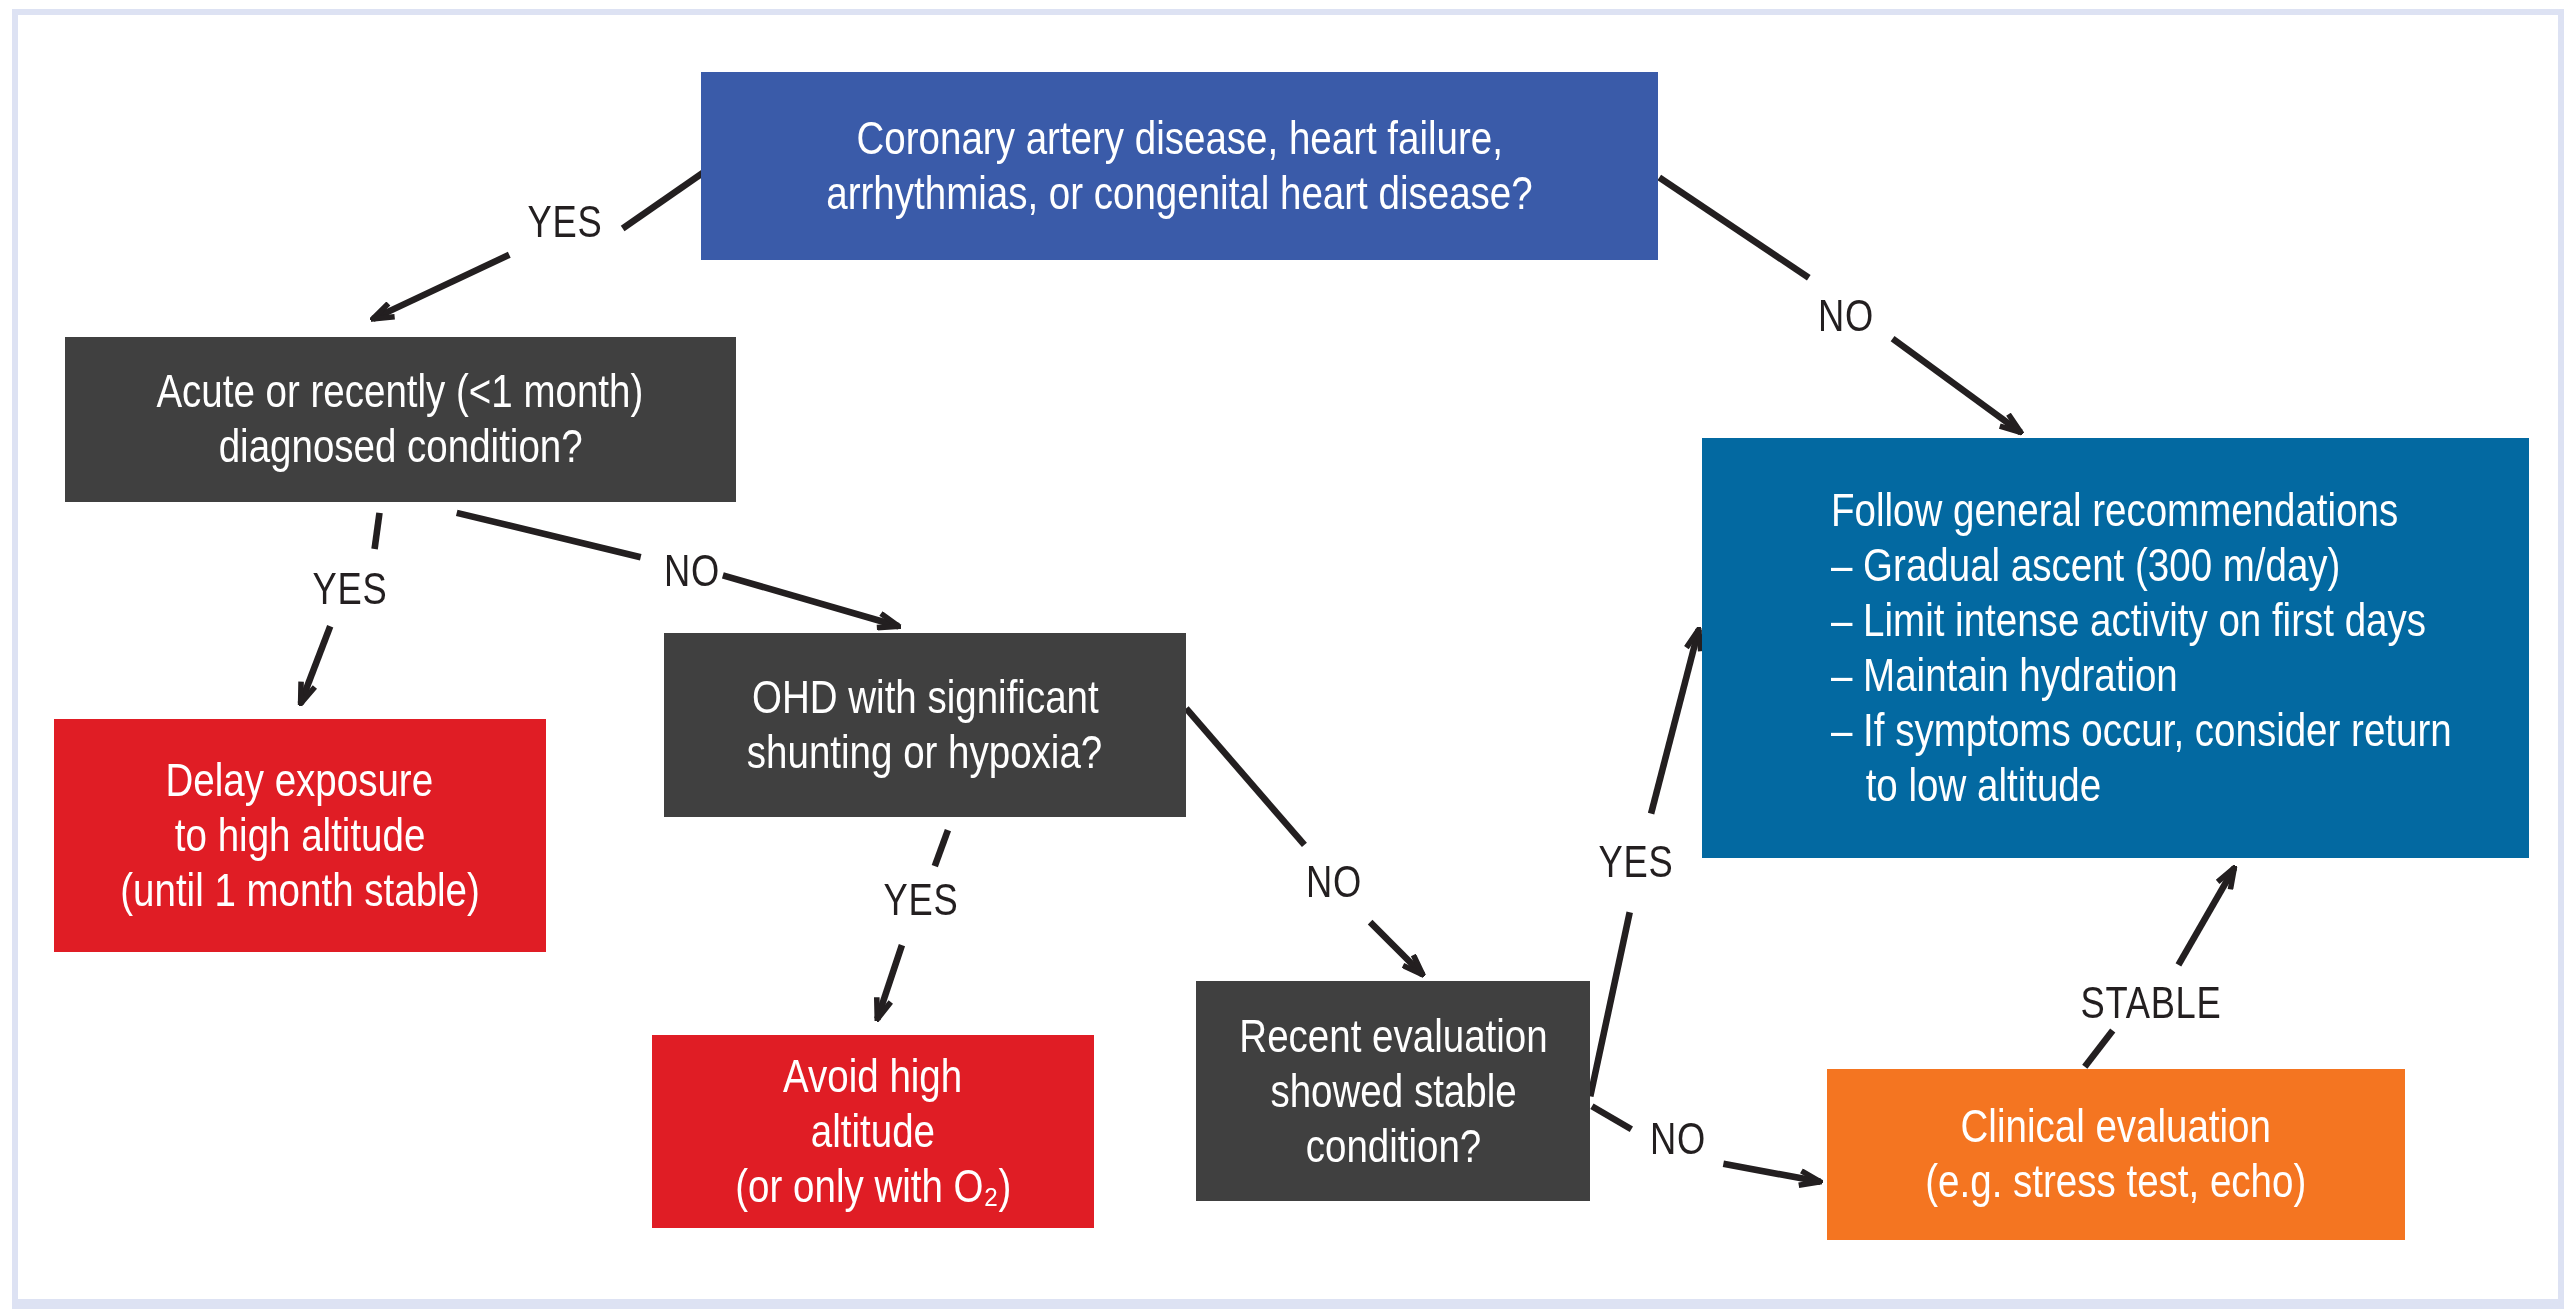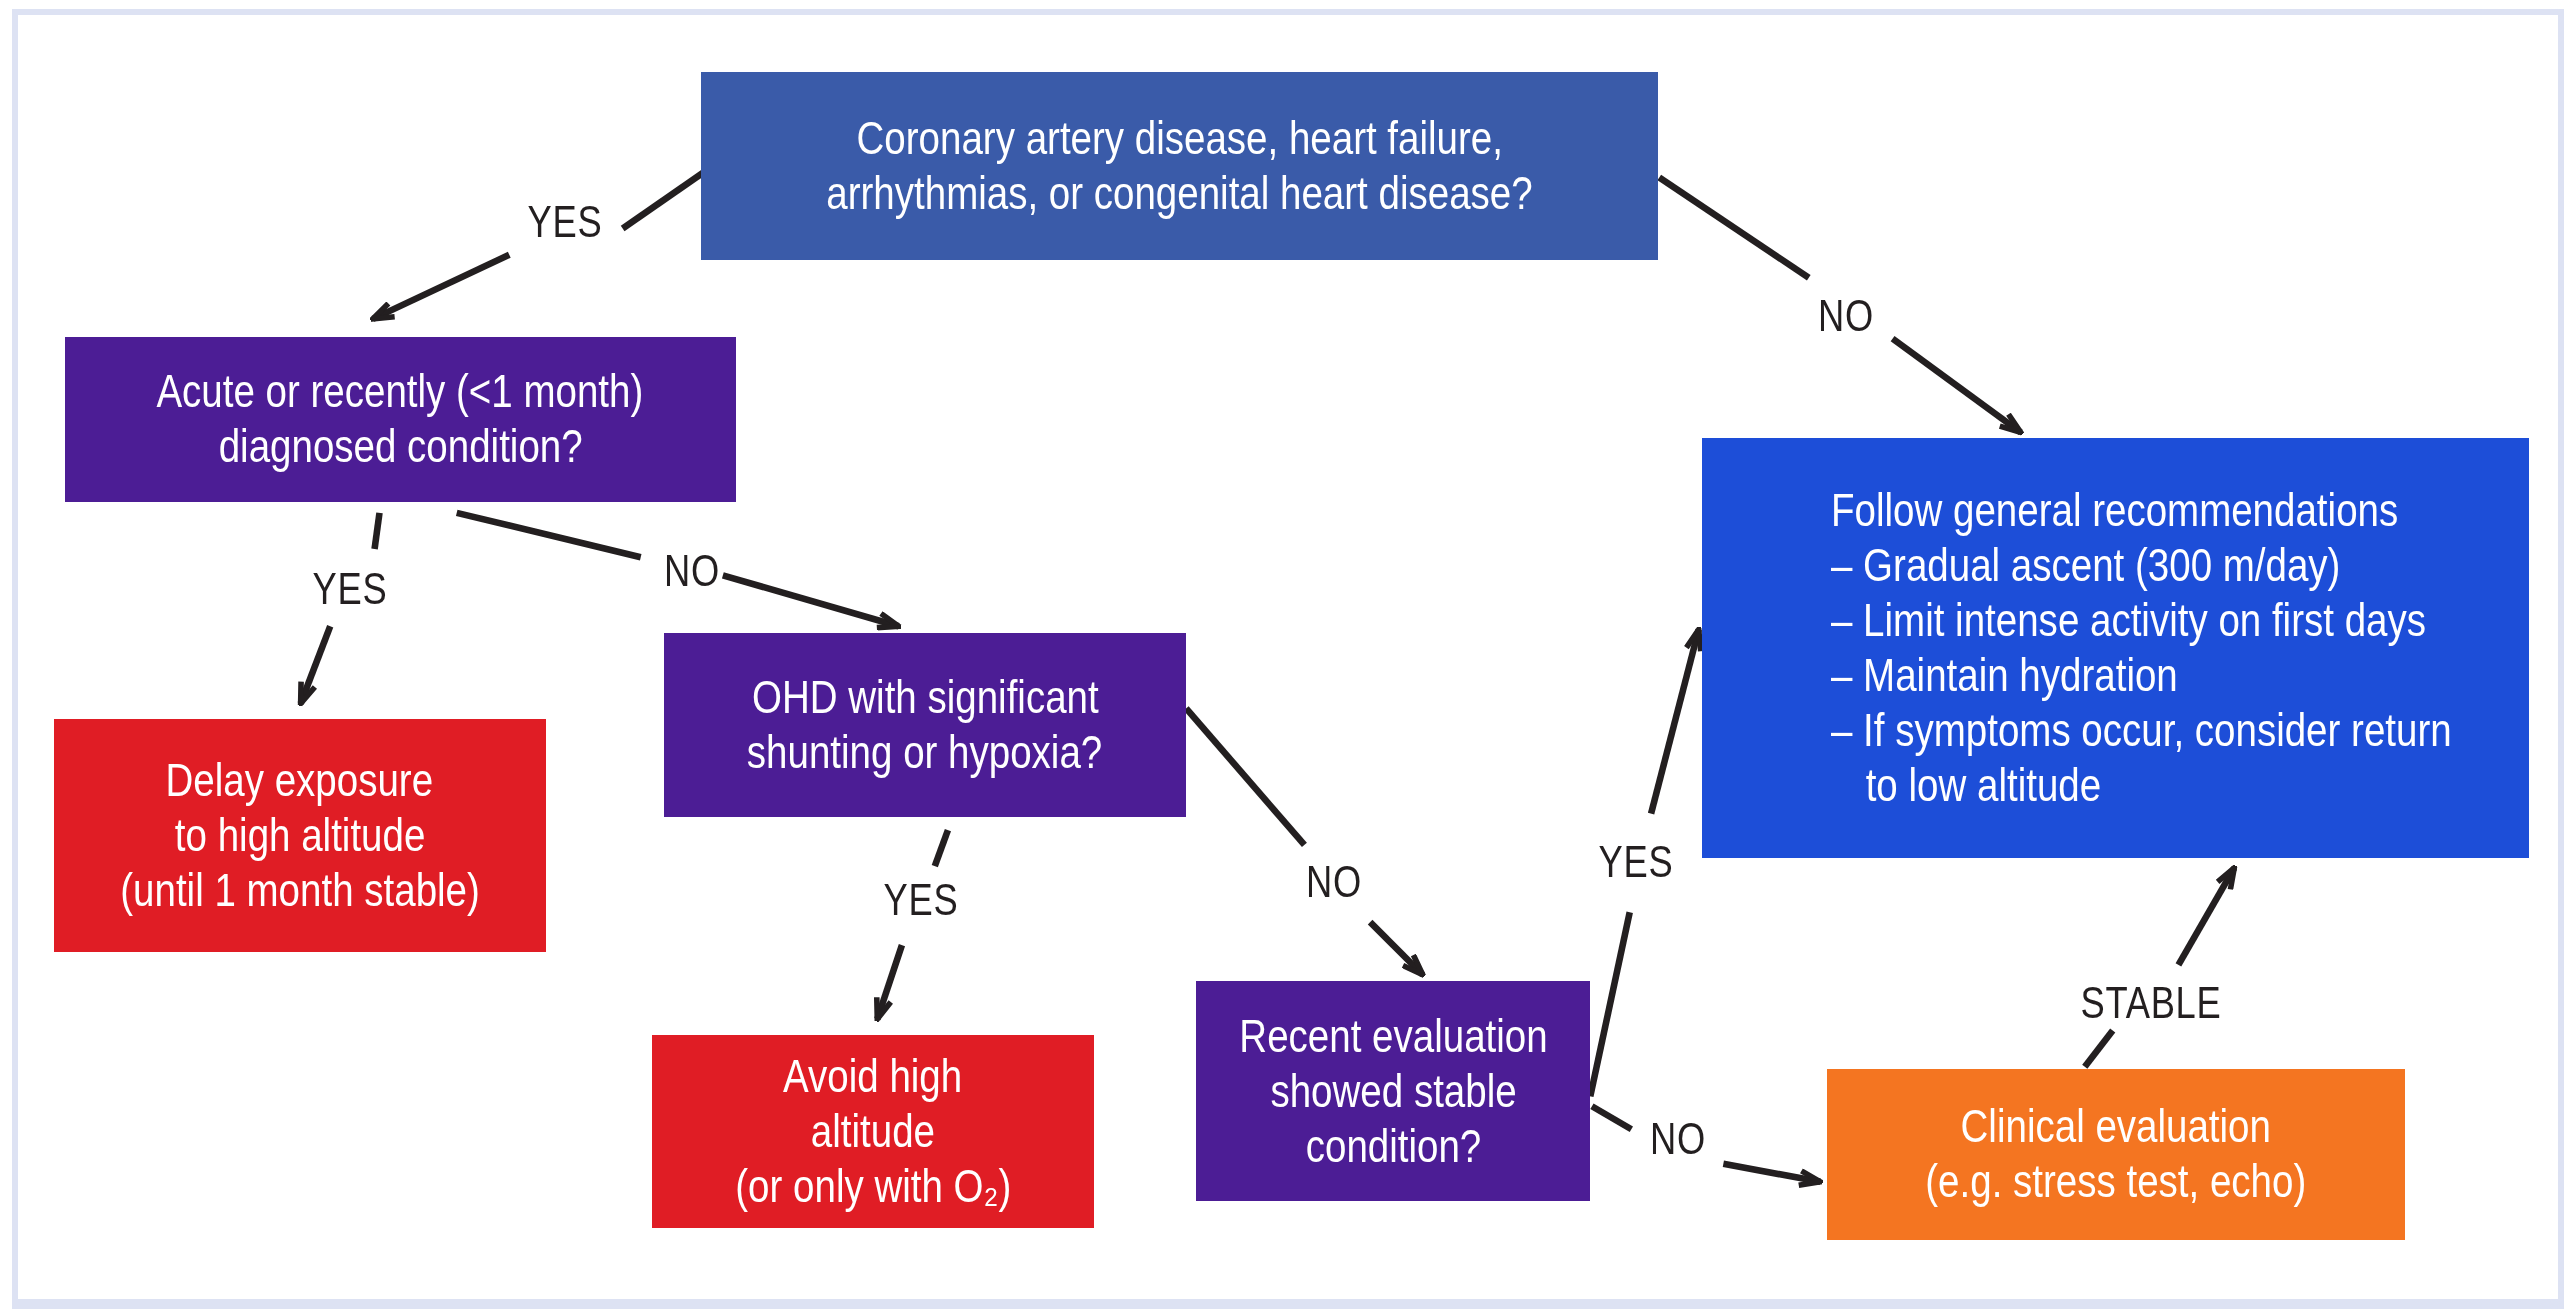--- a/index.html
+++ b/index.html
@@ -37,23 +37,23 @@
     transform-origin:50% 50%;
   }
   .node.left-align{
     align-items:flex-start;
     text-align:left;
     padding-left:5%;
   }
   .node.left-align .ln{ transform-origin:0 50%; }
   .node.left-align .ln.indent{ padding-left:0.9em; }
   .blue{ background:#3a5ba9; }
-  .purple{ background:#4c1d95; }
+  .purple{ background:#404040; }
   .red{ background:#e01d25;margin-top:12px; }
-  .green{ background:#1d4ed8; }
+  .green{ background:#0369a1; }
   .orange{ background:#f47521; }
   .edge-label{
     position:absolute;
     color:#231f20;
     font-size:1.72vw;
     white-space:nowrap;
     transform:translate(-50%,-50%) scaleX(0.82);
     letter-spacing:0.02em;
   }
 </style>

